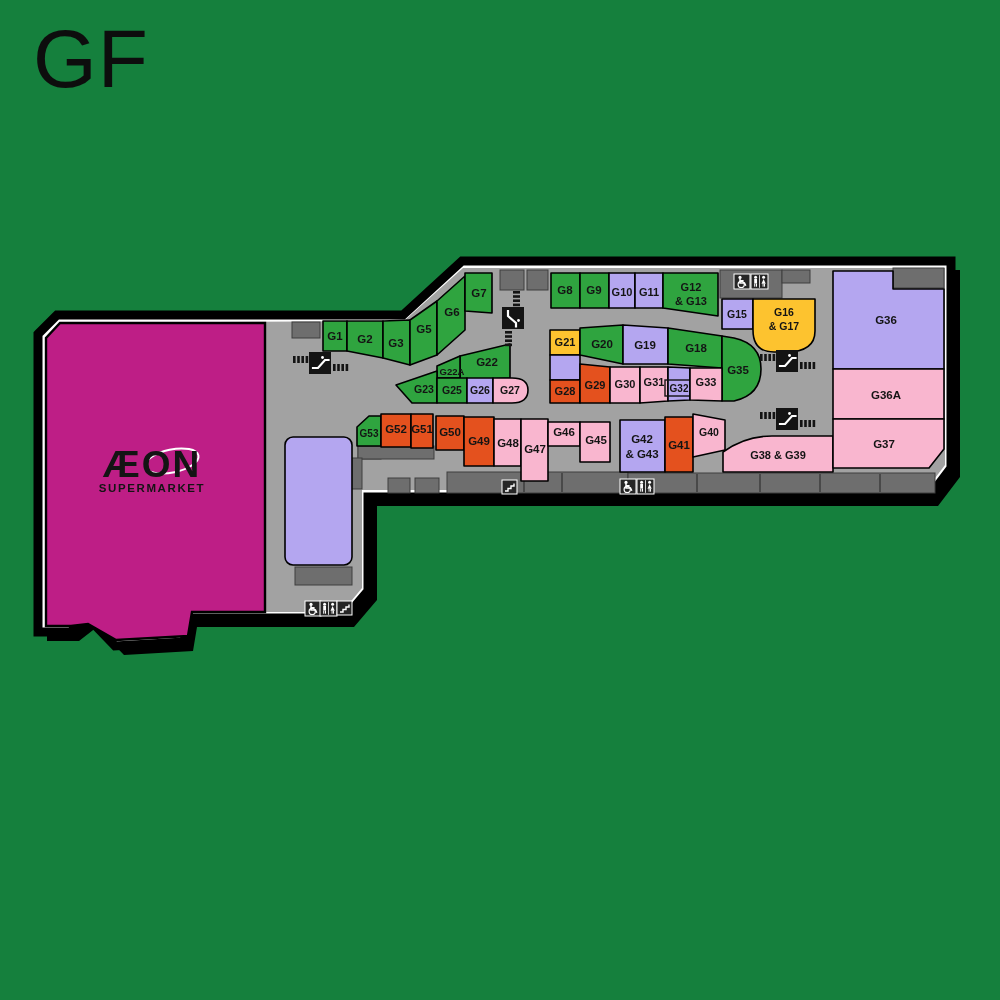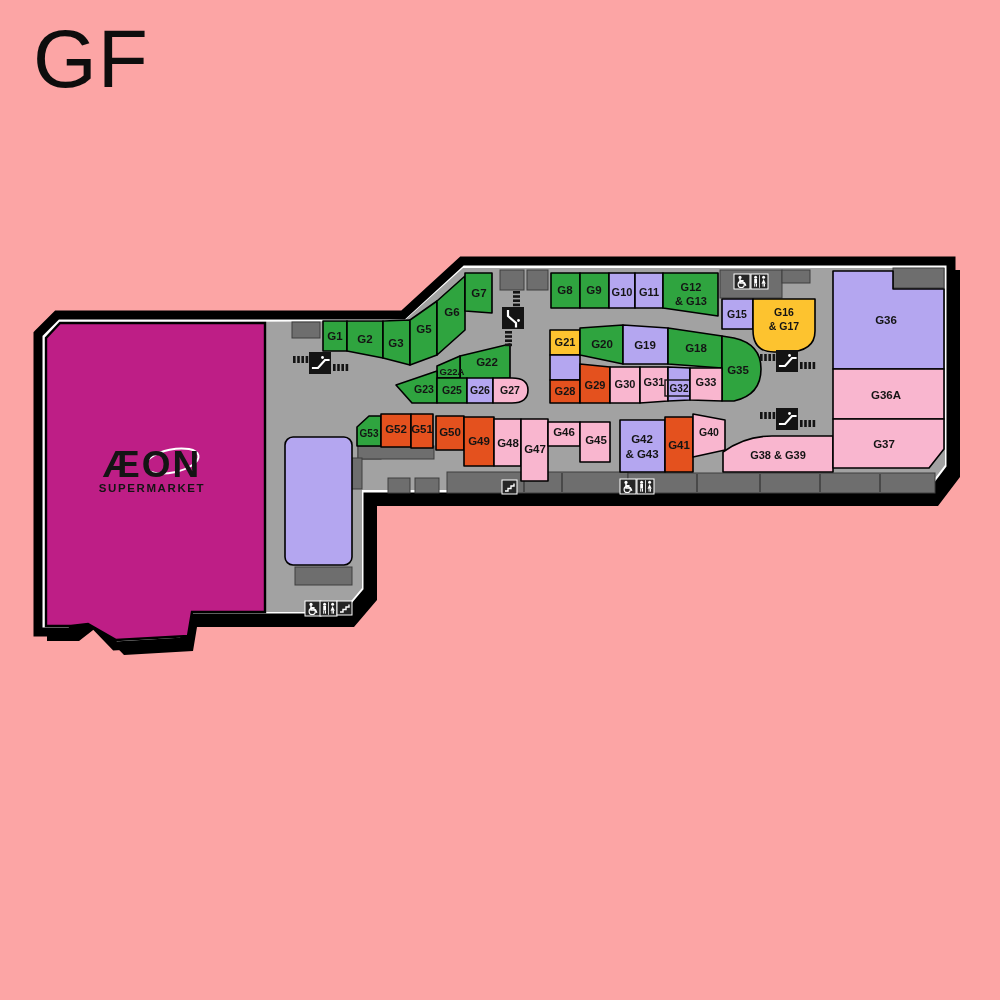--- a/index.html
+++ b/index.html
@@ -1,17 +1,17 @@
 <!DOCTYPE html>
 <html><head>
 <meta charset="utf-8">
 <style>
   html,body{margin:0;padding:0;background:#ffffff;}
   body{font-family:"Liberation Sans",sans-serif;}
-  .stage{position:relative;width:1000px;height:1000px;background:#fca5a5;overflow:hidden;}
+  .stage{position:relative;width:1000px;height:1000px;background:#15803d;overflow:hidden;}
   .floor-title{position:absolute;left:33px;top:18px;font-size:82px;font-weight:400;color:#0d0d0d;letter-spacing:1px;line-height:1;}
   svg{position:absolute;left:0;top:0;}
   text{font-family:"Liberation Sans",sans-serif;font-weight:700;fill:#141414;}
 </style>
 </head>
 <body>
 
 <div class="stage">
   <div class="floor-title">GF</div>
   <svg id="floor-map" width="1000" height="1000" viewBox="0 0 1000 1000">

